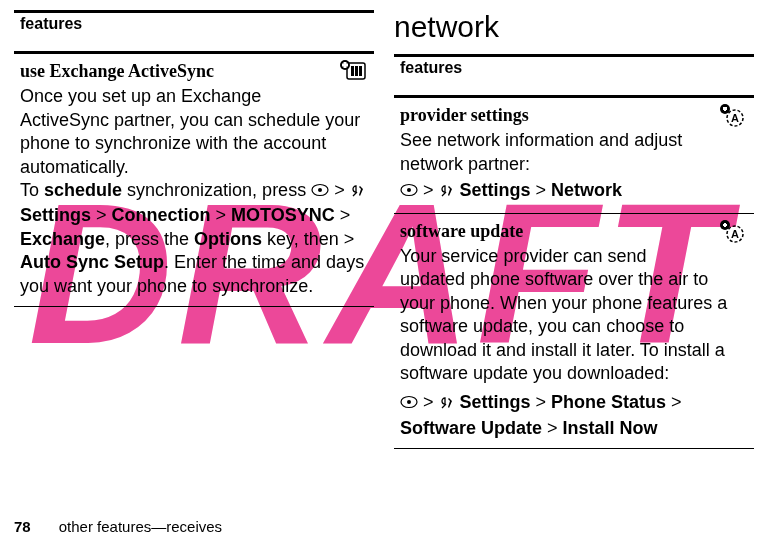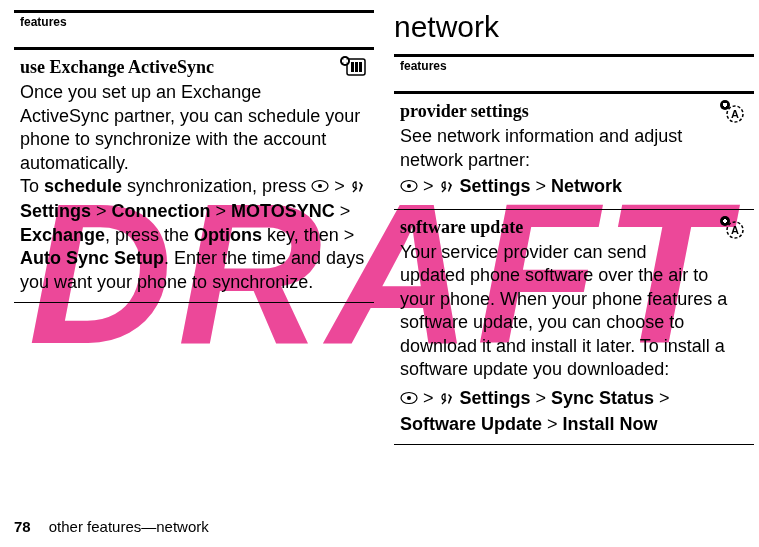--- a/index.html
+++ b/index.html
@@ -45,21 +45,21 @@
   }
   table.featuretable {
     border-collapse: collapse;
     width: 100%;
     border-top: 3px solid #000;
     border-bottom: 1px solid #000;
   }
   table.featuretable th {
     text-align: left;
     font-weight: bold;
-    font-size: 12px;
+    font-size: 16px;
     padding: 2px 6px 18px 6px;
     border-bottom: 3px solid #000;
   }
   table.featuretable td {
     padding: 6px 6px 8px 6px;
     border-bottom: 1px solid #000;
     font-size: 18px;
     line-height: 1.3;
     vertical-align: top;
   }
@@ -94,21 +94,21 @@
   }
   .footer {
     position: absolute;
     bottom: 12px;
     left: 14px;
     font-size: 15px;
     z-index: 1;
   }
   .footer .pagenum {
     font-weight: bold;
-    margin-right: 18px;
+    margin-right: 28px;
   }
 </style>
 </head>
 <body>
 
 <div class="watermark">DRAFT</div>
 
 <div class="columns">
 
   <div class="col">
@@ -193,25 +193,25 @@
           </span>
           <span class="feature-head">software update</span>
           <p>Your service provider can send updated phone software over the air to your phone. When your phone features a software update, you can choose to download it and install it later. To install a software update you downloaded:</p>
           <p style="margin-top:6px">
             <span class="center-key"><svg width="18" height="14" viewBox="0 0 18 14">
                     <ellipse cx="9" cy="7" rx="8" ry="5.5" fill="none" stroke="#000" stroke-width="1.2"></ellipse>
                     <circle cx="9" cy="7" r="2" fill="#000"></circle>
                   </svg></span><span> &gt; </span><span class="tools-icon"><svg width="14" height="14" viewBox="0 0 14 14">
                     <path d="M2 12 L6 8 M5 2 A3 3 0 1 0 5 8 L5 5 Z" fill="none" stroke="#000" stroke-width="1.3"></path>
                     <path d="M9 2 L12 5 L9 12 L8 11 L10 5 L8 3 Z" fill="#000"></path>
-                  </svg></span><span class="condensed"> Settings</span><span> &gt; </span><span class="condensed">Sync Status</span><span> &gt; </span><span class="condensed">Software Update</span><span> &gt; </span><span class="condensed">Install Now</span>
+                  </svg></span><span class="condensed"> Settings</span><span> &gt; </span><span class="condensed">Phone Status</span><span> &gt; </span><span class="condensed">Software Update</span><span> &gt; </span><span class="condensed">Install Now</span>
           </p>
         </td>
       </tr>
     </tbody>
       </table>
   </div>
 
 </div>
 
 <div class="footer">
-  <span class="pagenum">78</span><span>other features—network</span>
+  <span class="pagenum">78</span><span>other features—receives</span>
 </div>
 
 </body></html>

